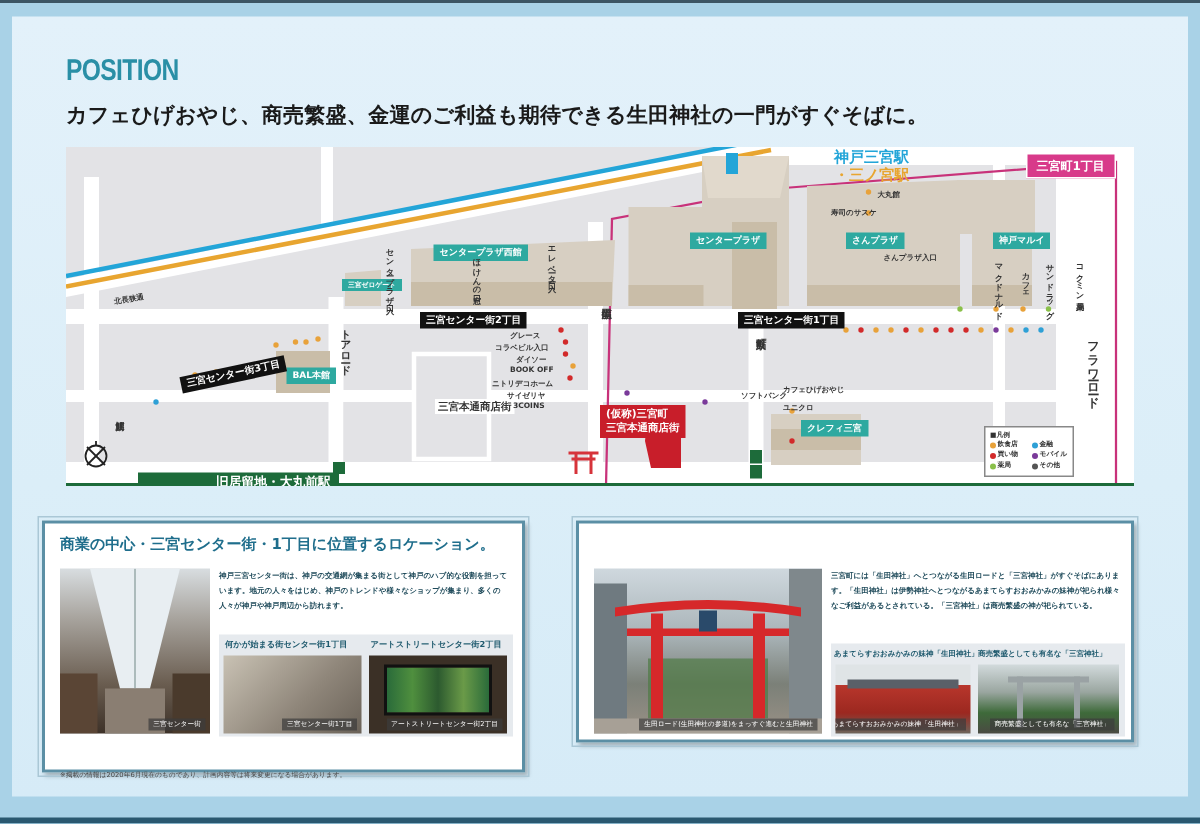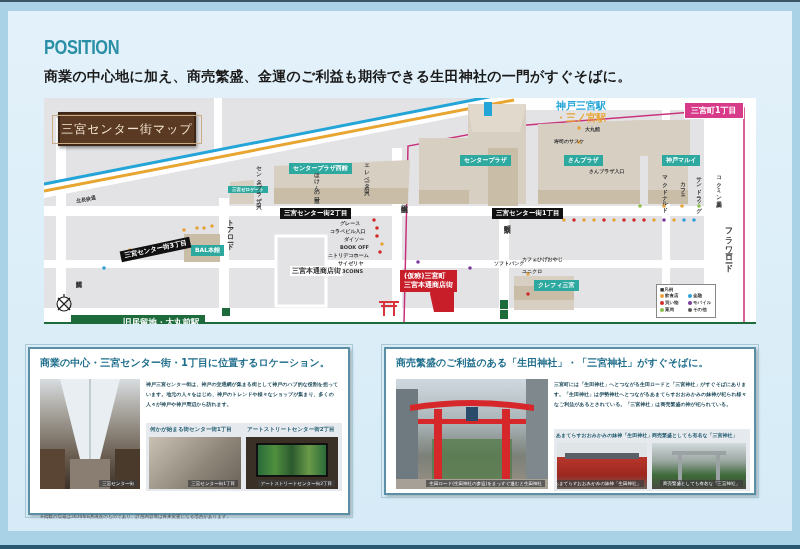--- a/index.html
+++ b/index.html
@@ -14,42 +14,42 @@
 .map-title{position:absolute;left:14px;top:14px;width:138px;height:34px;background:#5a3a22;border:2px solid #3e2716;box-shadow:1px 2px 3px rgba(0,0,0,.4);display:flex;align-items:center;justify-content:center}
 .map-title span{border:1px solid #c9ac86;padding:5px 8px;color:#f4e6d2;font-family:"DejaVu Serif",serif;font-size:12px;letter-spacing:1px;white-space:nowrap}
 .lbl{position:absolute;font-size:6px;color:#333;white-space:nowrap;font-weight:bold}
 .vlbl{position:absolute;font-size:5.5px;color:#333;writing-mode:vertical-rl;white-space:nowrap;font-weight:bold;line-height:1}
 .teal{position:absolute;background:#2ea9a0;color:#fff;font-size:6px;font-weight:bold;padding:1px 4px;white-space:nowrap}
 .street{position:absolute;background:#111;color:#fff;font-size:6.5px;font-weight:bold;padding:1px 4px;white-space:nowrap}
 .station{position:absolute;color:#23a5d8;font-weight:bold;font-size:10px;white-space:nowrap;line-height:1.2}
 .station .s2{color:#e8a530}
 .pinkbox{position:absolute;background:#d83a8a;color:#fff;font-size:8px;font-weight:bold;padding:2px 6px;border:1px solid #fff}
 .office{position:absolute;background:#c81e2a;color:#fff;font-size:7px;font-weight:bold;padding:2px 4px;line-height:1.3;text-align:left}
-.greenbar{position:absolute;left:27px;top:217px;width:134px;height:14px;background:#1d6b3a;color:#fff;font-size:8.5px;font-weight:bold;padding-left:52px;line-height:14px}
+.greenbar{position:absolute;left:48px;top:217px;width:134px;height:14px;background:#1d6b3a;color:#fff;font-size:8.5px;font-weight:bold;padding-left:52px;line-height:14px}
 .legend{position:absolute;left:612px;top:186px;width:60px;height:34px;background:#fff;border:1px solid #888;padding:2px 3px;font-size:4.5px;font-weight:bold;color:#333}
 .legend .row{display:flex;gap:4px;line-height:7px}
 .legend .item{display:flex;align-items:center;gap:1px;width:26px}
 .dot{display:inline-block;width:4px;height:4px;border-radius:50%}
 .panel{position:absolute;background:#fff;border:2px solid #5b8fa5;box-shadow:2px 2px 3px rgba(0,0,0,.25);outline:1px solid #aac7d6;outline-offset:2px}
 .panel h2{position:absolute;left:10px;top:7px;font-size:10px;font-weight:bold;color:#1f6e8c;white-space:nowrap}
 .panel .body{position:absolute;font-size:5px;font-weight:bold;color:#1e4a5a;line-height:10px}
 .photo{position:absolute;overflow:hidden}
 .subphoto-wrap{position:absolute;background:#e6eaee}
 .cap{position:absolute;font-size:5.5px;font-weight:bold;color:#1f5a6e;white-space:nowrap}
 .photo-cap{position:absolute;bottom:2px;right:3px;background:rgba(60,60,60,.7);color:#fff;font-size:4.5px;padding:1px 3px;white-space:nowrap}
 .footnote{position:absolute;left:40px;top:514px;font-size:4.5px;color:#444}
 </style>
 </head>
 <body>
 
 <div class="frame"></div>
 <div class="page"></div>
 
 <div class="title">POSITION</div>
-<div class="subtitle">商業の中心地に加え、商売繁盛、金運のご利益も期待できる生田神社の一門がすぐそばに。</div>
+<div class="subtitle">カフェひげおやじ、商売繁盛、金運のご利益も期待できる生田神社の一門がすぐそばに。</div>
 
 <div class="map">
   <svg width="712" height="226" viewBox="0 0 712 226">
 
     <rect x="0" y="0" width="712" height="226" fill="#e3e3e6"></rect>
     <polygon points="0,88 440,0 712,0 712,12 448,12 0,100" fill="#fff"></polygon>
     <rect x="0" y="108" width="712" height="10" fill="#fff"></rect>
     <rect x="0" y="162" width="712" height="8" fill="#fff"></rect>
     <rect x="0" y="210" width="712" height="16" fill="#fff"></rect>
     <rect x="12" y="20" width="10" height="206" fill="#fff"></rect>
@@ -146,23 +146,20 @@
         <circle cx="650" cy="122" r="1.8" fill="#2ea0d6"></circle>
       <circle cx="535" cy="30" r="1.8" fill="#e8a23a"></circle>
         <circle cx="535" cy="44" r="1.8" fill="#e8a23a"></circle>
       <circle cx="620" cy="108" r="1.8" fill="#e8a23a"></circle>
         <circle cx="638" cy="108" r="1.8" fill="#e8a23a"></circle>
       <circle cx="655" cy="108" r="1.8" fill="#8ac04a"></circle>
         <circle cx="596" cy="108" r="1.8" fill="#8ac04a"></circle>
     </g>
   </svg>
 
-  <div class="map-title">
-    <span>三宮センター街マップ</span>
-  </div>
 
   <div class="station" style="left:512px;top:2px">
     <div>神戸三宮駅</div>
     <div class="s2">・三ノ宮駅</div>
   </div>
 
   <div class="pinkbox" style="left:640px;top:4px">三宮町1丁目</div>
 
   <div class="teal" style="left:245px;top:65px">センタープラザ西館</div>
   <div class="teal" style="left:416px;top:57px">センタープラザ</div>
@@ -268,21 +265,20 @@
       <div class="photo-cap">三宮センター街1丁目</div>
     </div>
     <div class="photo" style="left:100px;top:14px;width:92px;height:52px;background:#3b3026">
       <div style="position:absolute;left:10px;top:6px;width:72px;height:34px;background:linear-gradient(90deg,#2a6b3a,#4f8f3e,#2c5a2f,#6a9a48,#2a6b3a);border:2px solid #111"></div>
       <div class="photo-cap">アートストリートセンター街2丁目</div>
     </div>
   </div>
 </div>
 
 <div class="panel" style="left:384px;top:347px;width:372px;height:148px">
-  <h2>商売繁盛のご利益のある「生田神社」・「三宮神社」がすぐそばに。</h2>
   <div class="photo" style="left:10px;top:30px;width:152px;height:110px;background:linear-gradient(180deg,#cfd8de 0%,#a9b4b8 40%,#7b8078 70%,#9a9186 100%)">
     <svg width="152" height="110">
       <rect x="0" y="10" width="22" height="100" fill="#6f7a80"></rect>
       <rect x="130" y="0" width="22" height="110" fill="#7f888c"></rect>
       <rect x="36" y="60" width="80" height="40" fill="#4e7a44" opacity=".7"></rect>
       <path d="M14 26 Q76 16 138 26 L138 32 Q76 22 14 32 Z" fill="#d6282a"></path>
       <rect x="22" y="40" width="108" height="5" fill="#d6282a"></rect>
       <rect x="38" y="30" width="8" height="76" fill="#d6282a"></rect>
       <rect x="106" y="30" width="8" height="76" fill="#d6282a"></rect>
       <rect x="70" y="28" width="12" height="14" fill="#2a4a6a"></rect>

